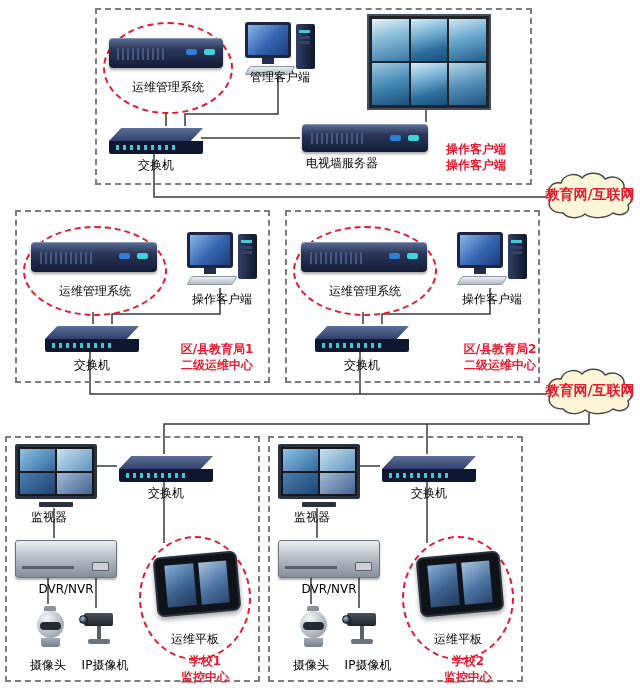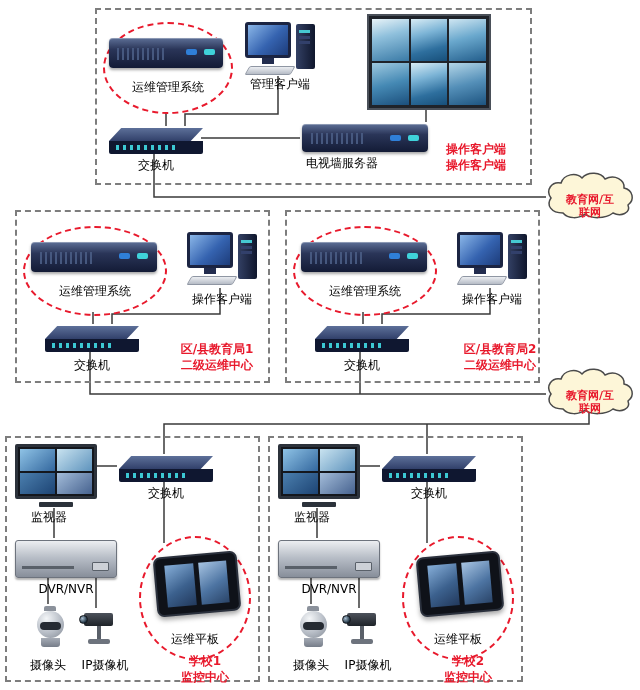--- a/index.html
+++ b/index.html
@@ -58,21 +58,21 @@
 .ipcam .body{position:absolute;left:7px;top:5px;width:29px;height:13px;background:linear-gradient(180deg,#4d525b,#1e2329);border-radius:2px}
 .ipcam .lens{position:absolute;left:2px;top:7px;width:9px;height:9px;border-radius:50%;background:radial-gradient(circle at 35% 35%,#a9bfd2,#1e3140 70%);border:1px solid #13171c}
 .ipcam .stem{position:absolute;left:20px;top:18px;width:4px;height:13px;background:#5a6069}
 .ipcam .foot{position:absolute;left:11px;top:31px;width:22px;height:5px;background:#6d737d;border-radius:2px}
 
 .tablet{position:absolute;background:#0f1219;border:2px solid #2b313d;border-radius:7px;padding:7px 9px;transform:rotate(-5deg);box-shadow:0 3px 5px rgba(0,0,0,.35);display:flex;gap:5px}
 .tablet i{flex:1;display:block;background:linear-gradient(150deg,#86aed8 0%,#3c618e 55%,#22395c 100%)}
 .tablet i:nth-child(2){background:linear-gradient(150deg,#a7c4e2 0%,#4d74a2 55%,#2a4468 100%)}
 
 .cloud{position:absolute}
-.cloud .ctext{position:absolute;left:0;top:0;width:100%;height:100%;display:flex;flex-direction:column;align-items:center;justify-content:flex-end;color:#e8192c;font-size:11px;font-weight:700;line-height:1.25}
+.cloud .ctext{position:absolute;left:0;top:0;width:100%;height:100%;display:flex;flex-direction:row;align-items:center;justify-content:center;color:#e8192c;font-size:14px;font-weight:700;line-height:1.25}
 </style>
 </head>
 <body>
 
 <div id="canvas">
 
   <svg class="wires" width="640" height="690">
     <g stroke="#3a3a3a" stroke-width="1.5" fill="none">
       <path d="M166,112 L166,126"></path>
       <path d="M278,76 L278,114 L185,114 L185,126"></path>
@@ -105,21 +105,21 @@
     <div class="server" style="left:12px;top:28px;width:114px;height:30px"></div>
     <div class="lbl" style="left:6px;top:70px;width:130px">运维管理系统</div>
     <div class="desktop" style="left:148px;top:12px;width:70px;height:56px">
       <div class="tower"></div>
         <div class="mon">
           <div class="scr"></div>
         </div>
         <div class="stand"></div>
         <div class="kbd"></div>
     </div>
-    <div class="lbl" style="left:140px;top:67px;width:86px">管理客户端</div>
+    <div class="lbl" style="left:140px;top:60px;width:86px">管理客户端</div>
     <div class="vw" style="left:270px;top:4px;width:124px;height:96px">
         <i></i>
         <i></i>
         <i></i>
         <i></i>
         <i></i>
         <i></i>
       </div>
     <div class="switch" style="left:12px;top:118px;width:94px;height:26px">
         <div class="stop"></div>

